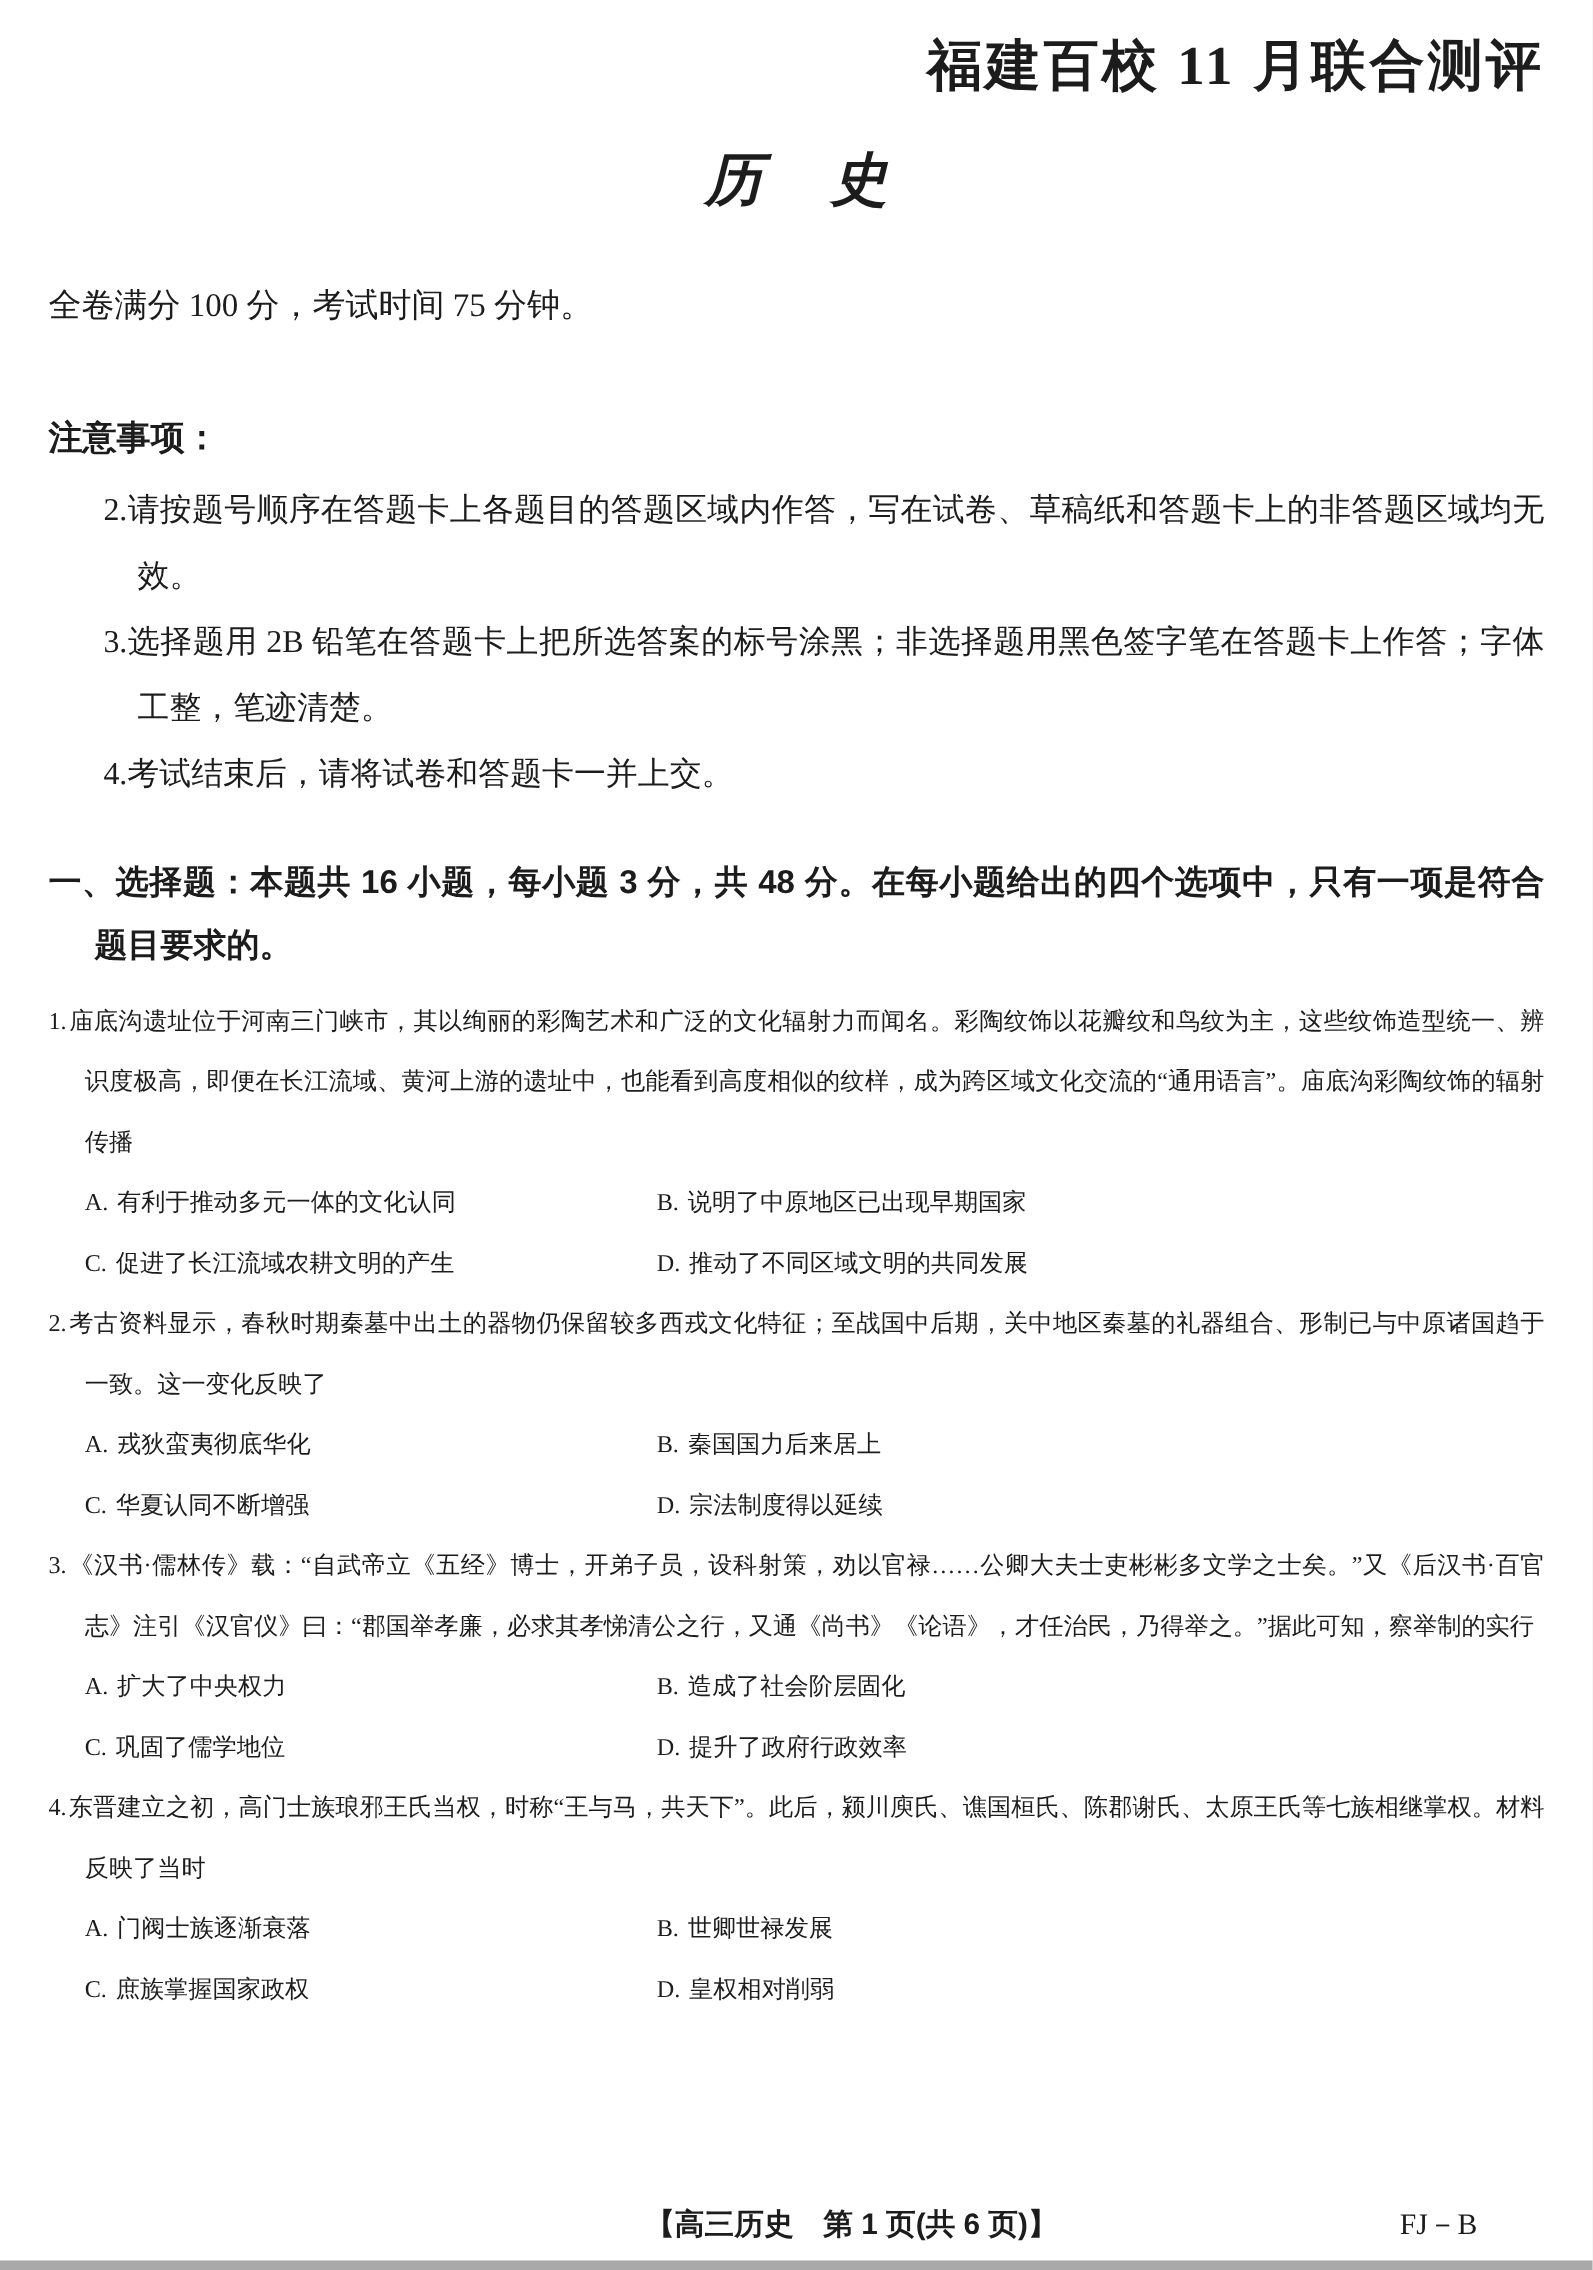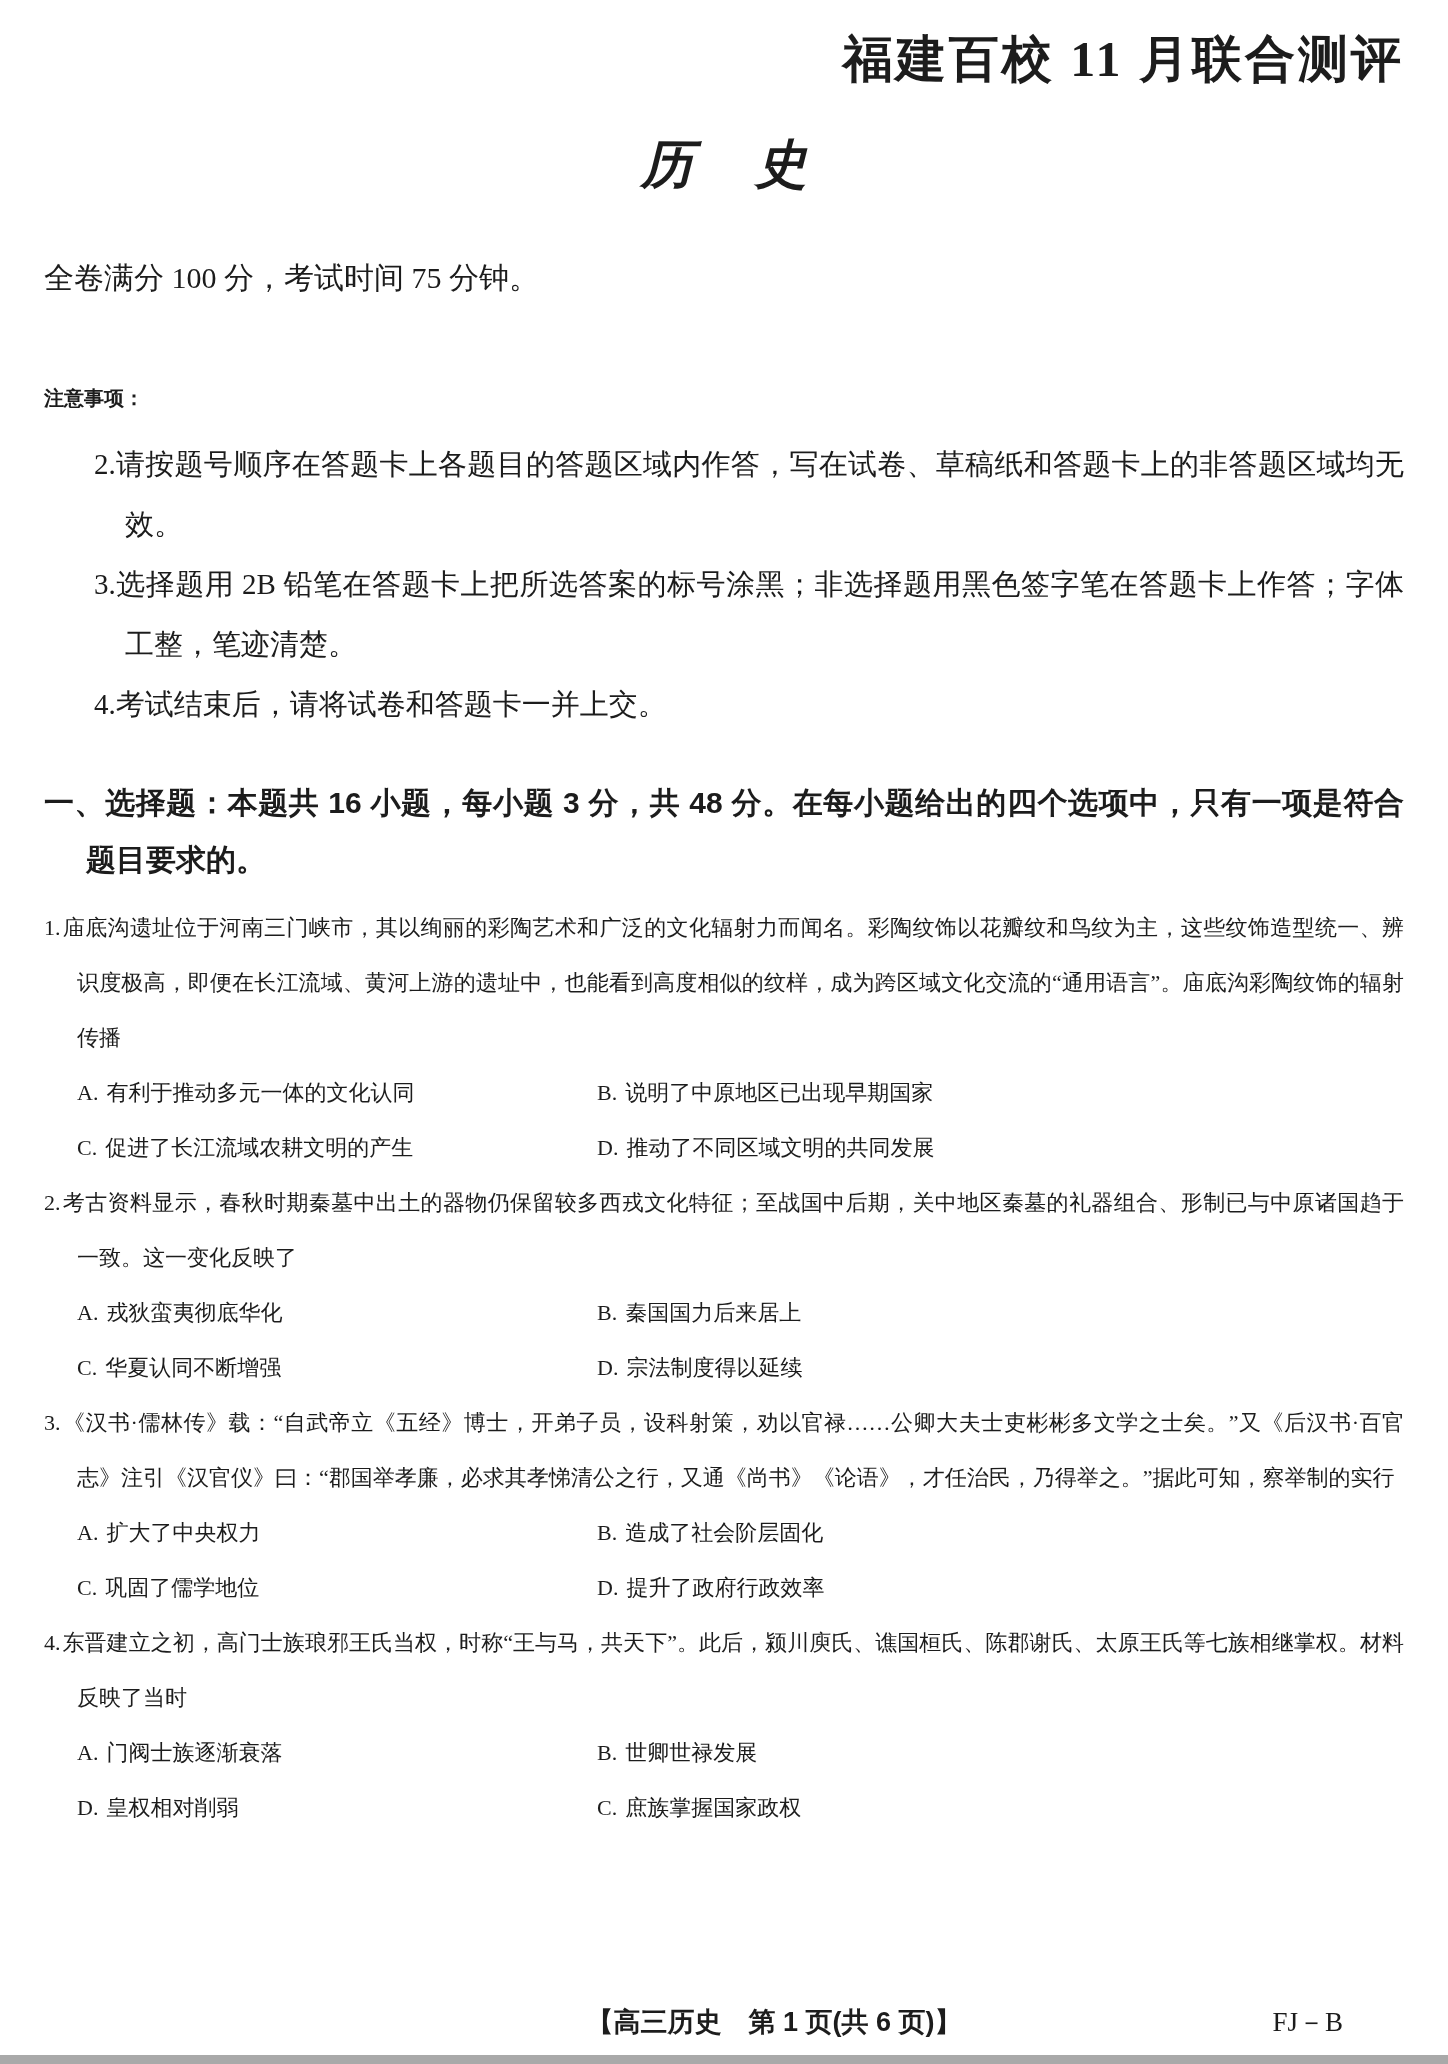--- a/index.html
+++ b/index.html
@@ -37,21 +37,21 @@
     margin-top:58px;
     font-size:30px;
     line-height:40px;
   }
 
   
   .notice{margin-top:78px;}
   .notice-heading{
     font-family:"Liberation Sans","DejaVu Sans",sans-serif;
     font-weight:700;
-    font-size:20px;
+    font-size:31px;
     line-height:44px;
   }
   .notice-items{margin-top:14px;}
   .notice-item{
     margin-left:50px;
     padding-left:31px;
     text-indent:-31px;
     font-size:29px;
     line-height:60px;
     text-align:justify;
@@ -167,22 +167,22 @@
           <div class="option"><span class="opt-label">C.</span><span>巩固了儒学地位</span></div>
           <div class="option"><span class="opt-label">D.</span><span>提升了政府行政效率</span></div>
         </div>
       </div>
 
       <div class="question">
         <div class="stem"><span class="qnum">4.</span><span>东晋建立之初，高门士族琅邪王氏当权，时称“王与马，共天下”。此后，颍川庾氏、谯国桓氏、陈郡谢氏、太原王氏等七族相继掌权。材料反映了当时</span></div>
         <div class="options">
           <div class="option"><span class="opt-label">A.</span><span>门阀士族逐渐衰落</span></div>
           <div class="option"><span class="opt-label">B.</span><span>世卿世禄发展</span></div>
+          <div class="option"><span class="opt-label">C.</span><span>庶族掌握国家政权</span></div>
           <div class="option"><span class="opt-label">D.</span><span>皇权相对削弱</span></div>
-          <div class="option"><span class="opt-label">C.</span><span>庶族掌握国家政权</span></div>
         </div>
       </div>
 
     </section>
   </div>
 
   <footer class="footer">
     <div class="footer-center">【高三历史　第 1 页(共 6 页)】</div>
     <div class="footer-right">FJ－B</div>
   </footer>

